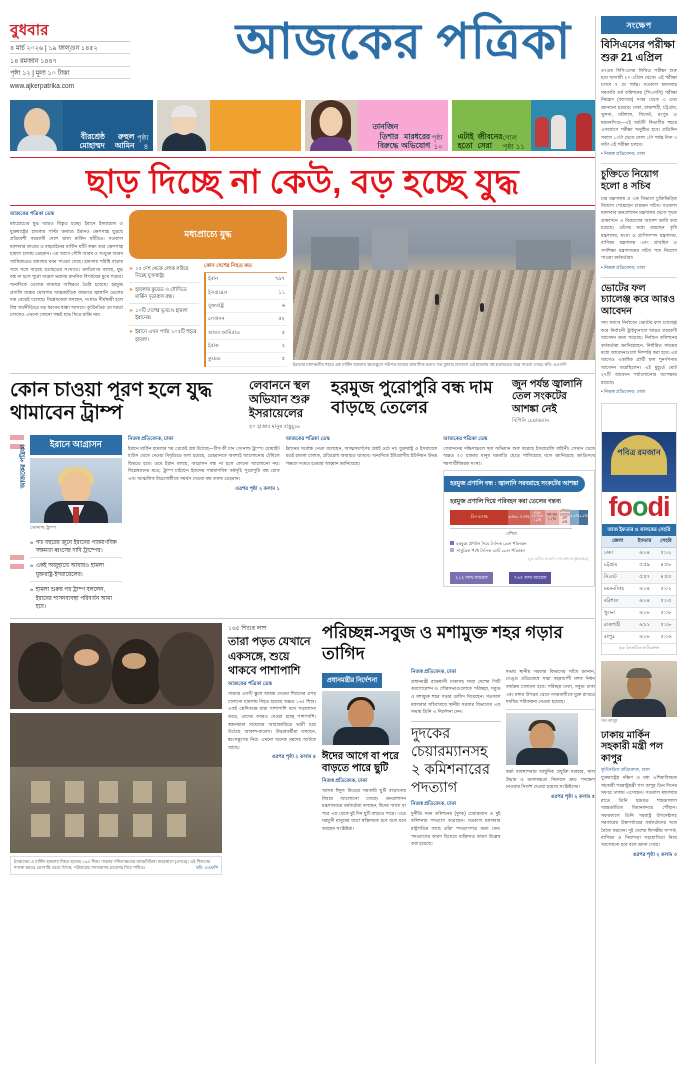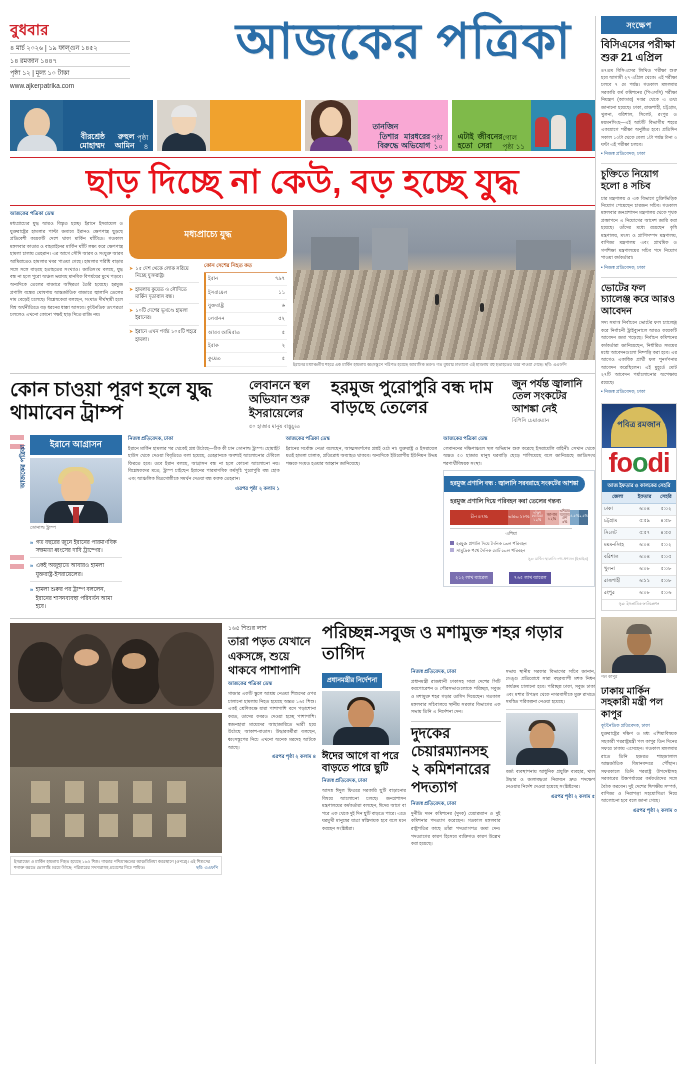--- a/index.html
+++ b/index.html
@@ -55,21 +55,21 @@
     font-size: 4.6px; color: #3b3b3b; line-height: 1.62; text-align: justify;
     overflow: hidden;
   }
   .rail-credit { font-size: 4.6px; color: #1a4f86; margin-top: 2px; }
   .rail-sep { border-top: 1px solid #d8d8d8; margin: 5px 0 4px; }
 
   
   .foodi-ad { margin-top: 7px; border: 1px solid #d6d6d6; }
   .foodi-top {
     background: linear-gradient(#1d3f78, #2f5a9e);
-    height: 44px; position: relative; overflow: hidden;
+    height: 60px; position: relative; overflow: hidden; margin-top: 28px;
   }
   .foodi-arch {
     position: absolute; left: 50%; transform: translateX(-50%); top: 3px;
     width: 56px; height: 40px; border-radius: 28px 28px 0 0;
     background: #e8c85a; opacity: .92;
   }
   .foodi-arch-txt {
     position: absolute; left: 0; right: 0; top: 14px; text-align: center;
     font-size: 8px; color: #1d3f78; font-weight: bold;
   }
@@ -261,21 +261,21 @@
     background: #2b6ea8; color: #fff; font-size: 6.4px; font-weight: bold;
     padding: 2px 5px; display: inline-block; margin-top: 4px;
   }
   .pm-photo { width: 78px; height: 54px; background: linear-gradient(#cfd8df,#9fb0bd); position: relative; overflow: hidden; margin-top: 3px; }
   .pm-photo .head { position: absolute; top: 9px; left: 50%; transform: translateX(-50%); width: 26px; height: 30px; background: #c98f62; border-radius: 50%; }
   .pm-photo .hair { position: absolute; top: 6px; left: 50%; transform: translateX(-50%); width: 28px; height: 13px; background: #2a2018; border-radius: 14px 14px 0 0; }
   .pm-photo .suit { position: absolute; bottom: 0; left: 50%; transform: translateX(-50%); width: 56px; height: 18px; background: #1f2a36; border-radius: 14px 14px 0 0; }
   .cols3 { display: flex; gap: 5px; margin-top: 3px; }
   .cols3 .c { flex: 1; }
   .dudok { margin-top: 5px; border-top: 1px solid #c9c9c9; padding-top: 3px; }
-  .dudok h2 { font-size: 14.5px; font-weight: bold; line-height: 1.24; color: #111; }
+  .dudok h2 { font-size: 14.5px; font-weight: normal; line-height: 1.24; color: #111; }
   .dudok-photo { width: 72px; height: 52px; background: linear-gradient(#d6dde3,#a8b6c2); position: relative; overflow: hidden; margin-top: 3px; }
   .dudok-photo .head { position: absolute; top: 10px; left: 50%; transform: translateX(-50%); width: 25px; height: 29px; background: #cc9a6e; border-radius: 50%; }
   .dudok-photo .hair { position: absolute; top: 7px; left: 50%; transform: translateX(-50%); width: 27px; height: 11px; background: #3b3229; border-radius: 13px 13px 0 0; }
   .dudok-photo .suit { position: absolute; bottom: 0; left: 50%; transform: translateX(-50%); width: 52px; height: 17px; background: #252f3a; border-radius: 13px 13px 0 0; }
   .jump { font-size: 5px; font-weight: bold; color: #1a4f86; text-align: right; padding-top: 2px; }
   .hr-thin { border-top: 1px solid #d5d5d5; margin: 3px 0; }
   .footer-cap { font-size: 4.2px; color: #555; line-height: 1.45; border: 1px solid #ddd; padding: 2px 3px; margin-top: 3px; }
 </style>
 </head>
 <body>

